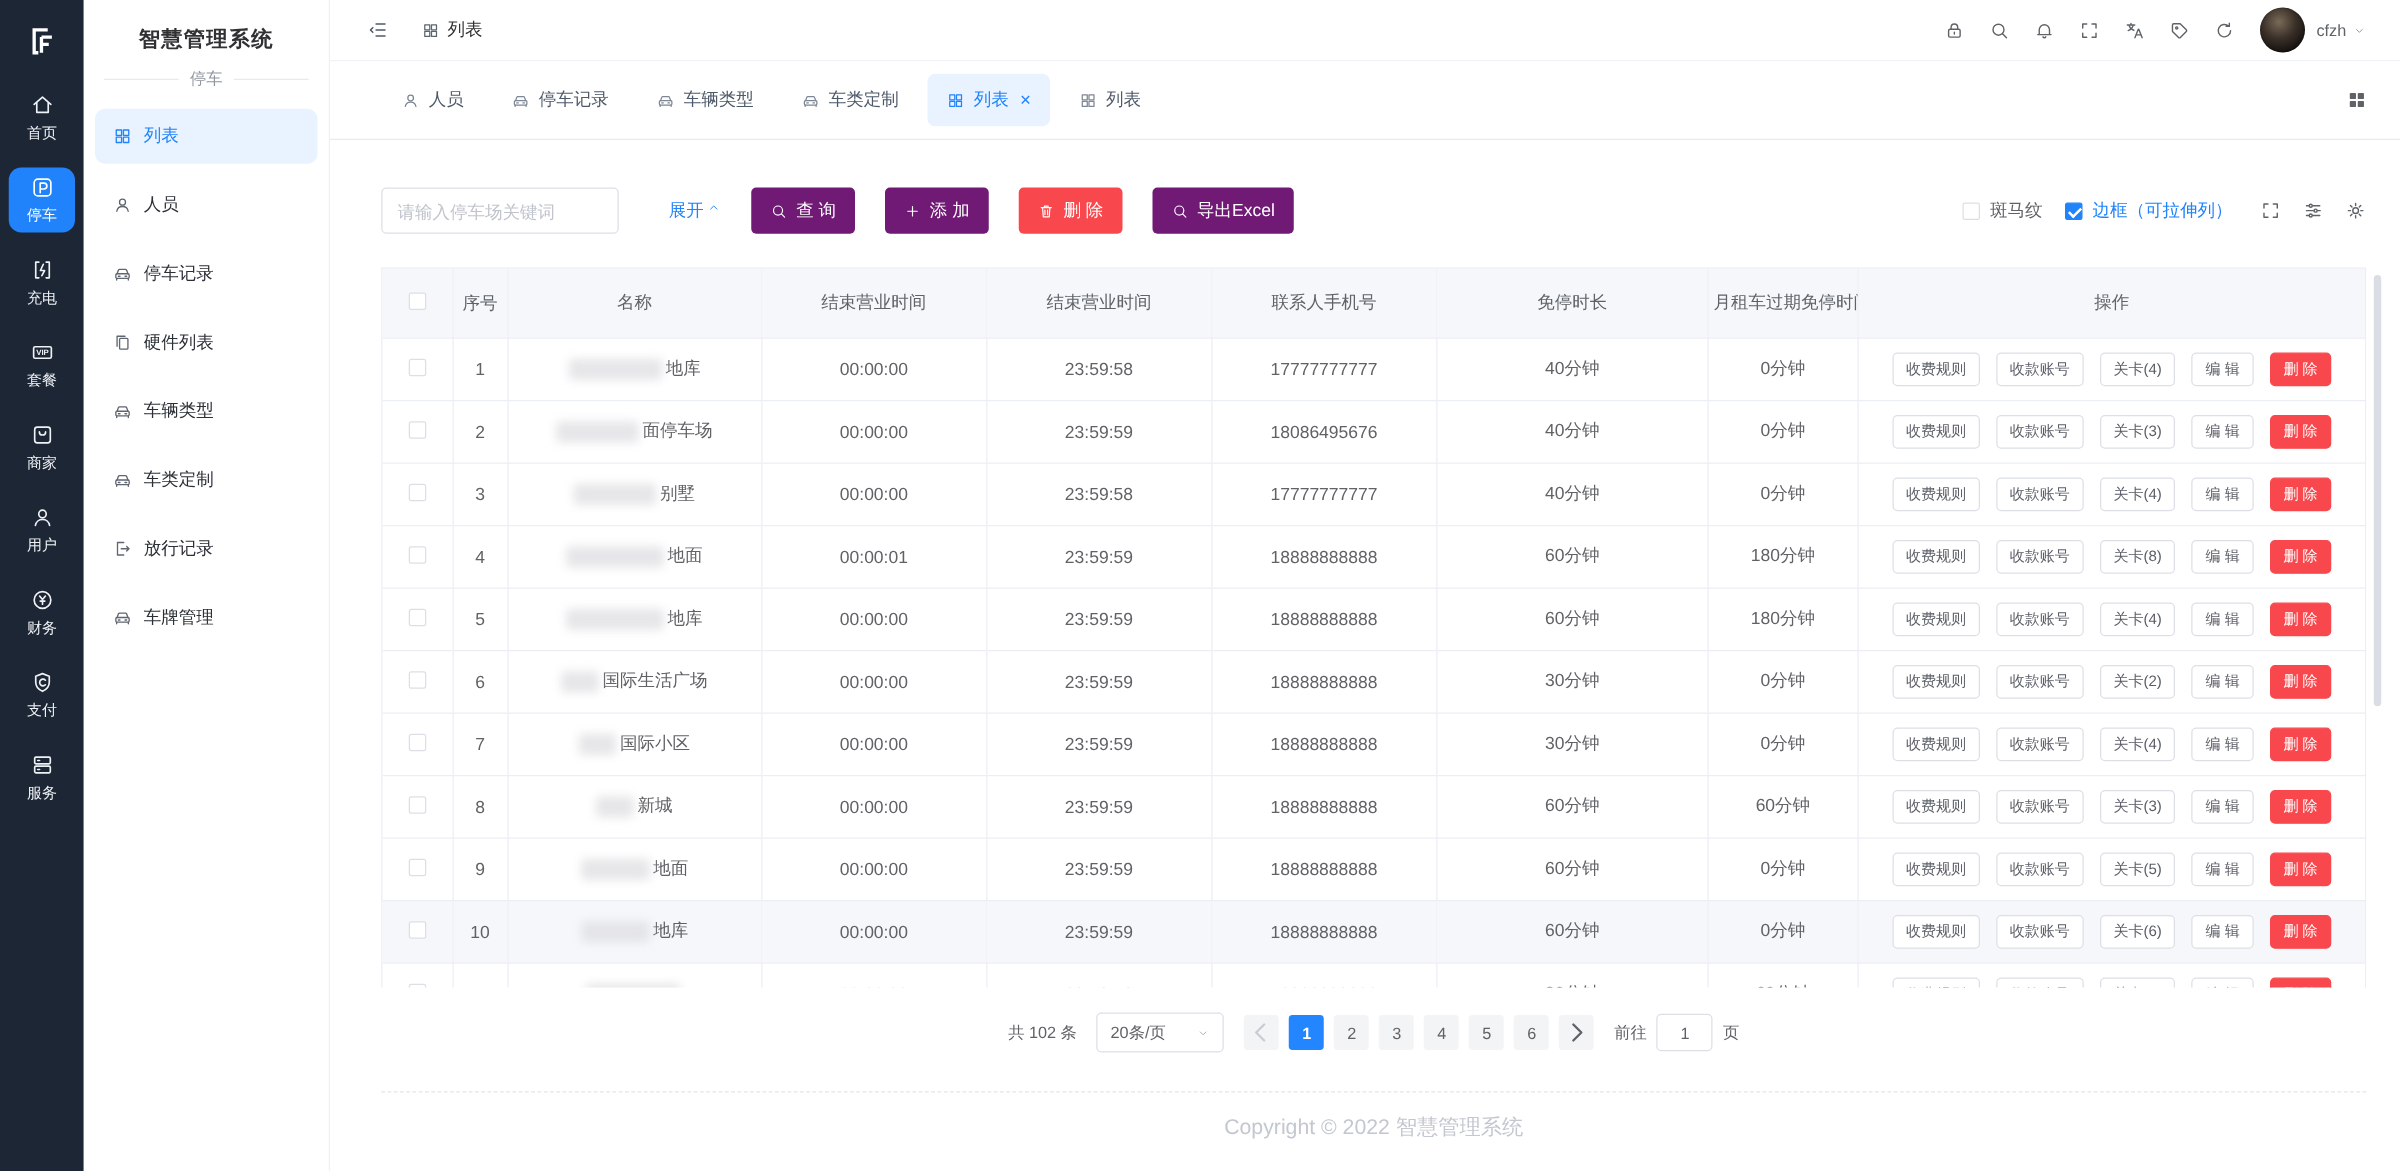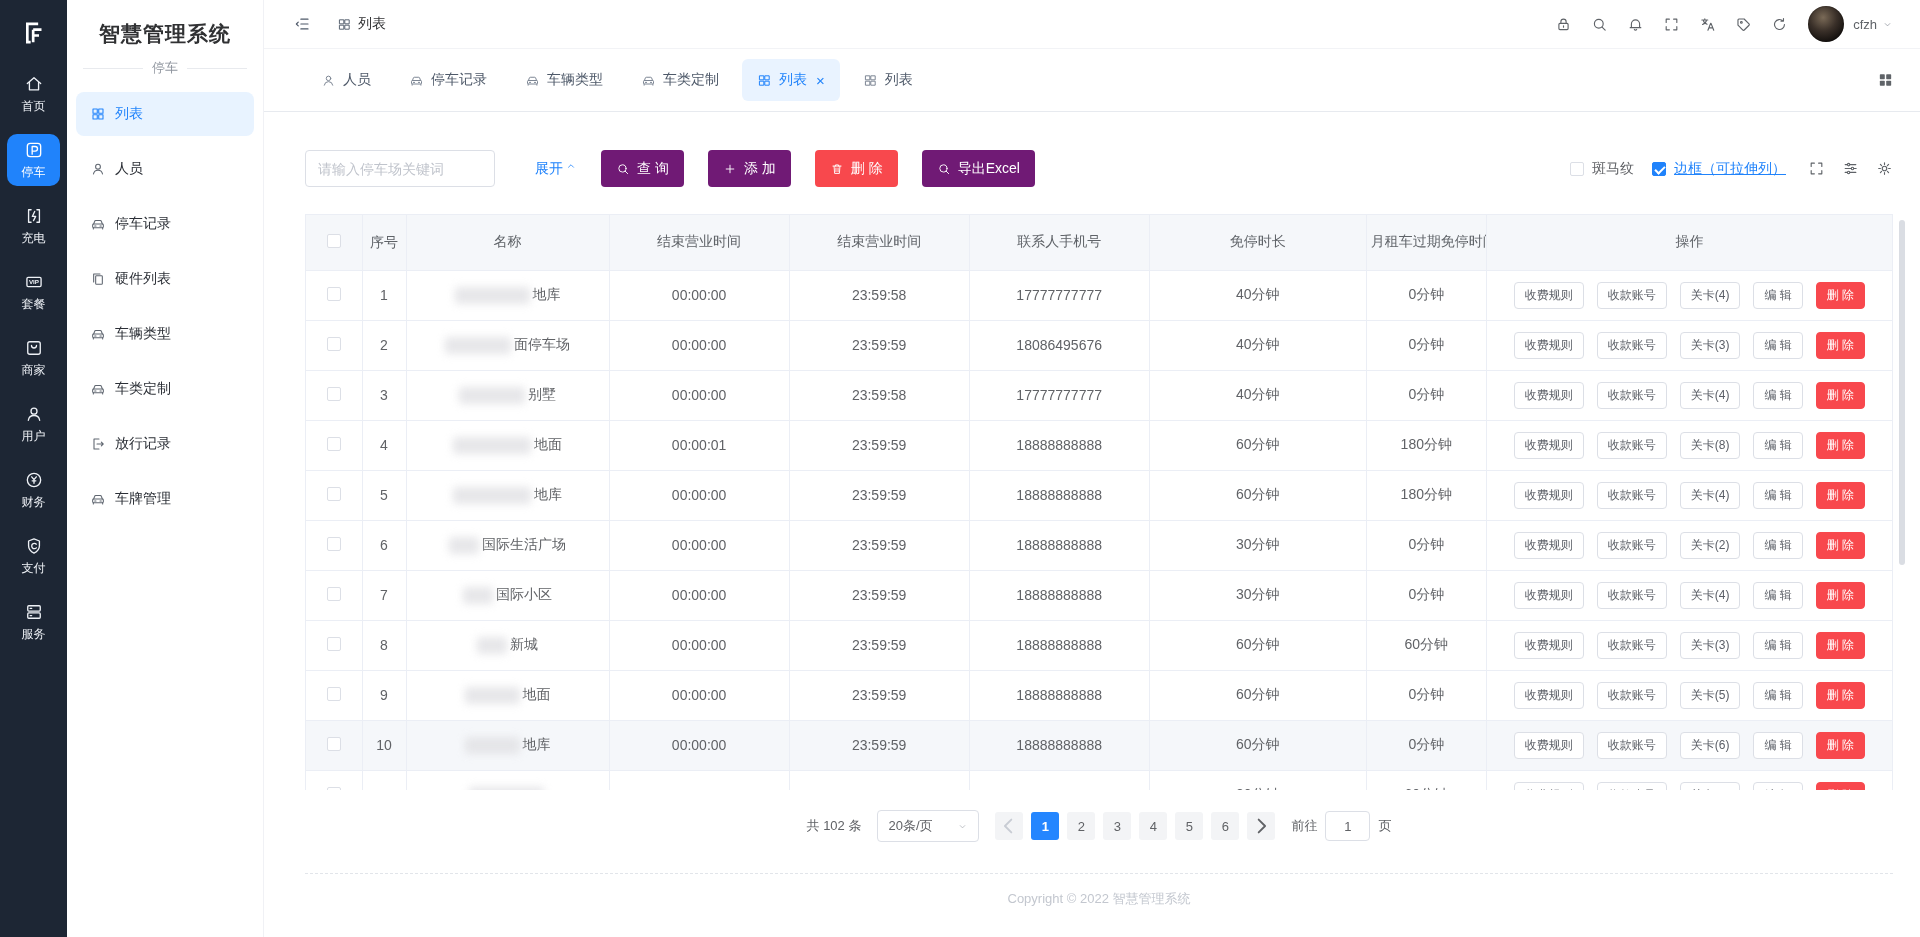--- a/index.html
+++ b/index.html
@@ -16,21 +16,21 @@
   .logo { height:56px; display:flex; align-items:center; justify-content:center; padding-top:10px; }
   .rail-items { display:flex; flex-direction:column; align-items:center; gap:14px; padding-top:12px; width:100%; }
   .rail-item { width:53px; padding:6px 0 5px; border-radius:10px; display:flex; flex-direction:column; align-items:center; gap:4px;
     color:#eef1f6; font-size:12px; cursor:pointer; }
   .rail-item .icon { width:20px; height:20px; color:#eef1f6; }
   .rail-item.active { background:#2083fb; color:#fff; }
   .rail-item.active .icon { color:#fff; }
 
   
   .sidebar { width:197px; background:#fff; border-right:1px solid #f0f1f5; flex:none; }
-  .side-title { text-align:center; font-size:21px; font-weight:700; color:#303133; padding-top:20px; letter-spacing:1px; }
+  .side-title { text-align:center; font-size:17px; font-weight:700; color:#303133; padding-top:20px; letter-spacing:1px; }
   .side-sub { display:flex; align-items:center; gap:9px; margin:11px 16px 15px; color:#8f959e; font-size:13px; }
   .side-sub::before, .side-sub::after { content:""; flex:1; height:1px; background:#e8eaee; }
   .side-menu { padding:0 9px; display:flex; flex-direction:column; gap:11px; }
   .side-item { height:44px; border-radius:8px; display:flex; align-items:center; gap:9px; padding:0 14px;
     font-size:14px; color:#2b2f36; cursor:pointer; }
   .side-item .icon { color:#5f6670; }
   .side-item.active { background:#e8f3ff; color:#2083fb; }
   .side-item.active .icon { color:#2083fb; }
 
   
@@ -66,21 +66,21 @@
   .search-input::placeholder { color:#c0c4cc; }
   .expand-link { margin-left:40px; display:flex; align-items:flex-start; gap:2px; color:#2083fb; font-size:14px; cursor:pointer; }
   .expand-link .icon { width:12px; height:12px; }
   .btn { height:37px; margin-left:24px; border:none; border-radius:4px; padding:0 15px; font-size:14px; color:#fff;
     display:flex; align-items:center; gap:7px; cursor:pointer; font-family:inherit; }
   .btn .icon { width:14px; height:14px; color:#fff; }
   .btn-blue { background:#701a75; }
   .btn-red { background:#f8484d; }
   .toolbar-right { margin-left:auto; display:flex; align-items:center; }
   .ck-group { display:flex; align-items:center; gap:8px; font-size:14px; color:#606266; cursor:pointer; }
-  .ck-group + .ck-group { margin-left:18px;text-decoration:underline; }
+  .ck-group + .ck-group { margin-left:18px; }
   .ck-group.blue { color:#2083fb; }
   .cb { position:relative; display:inline-block; width:14px; height:14px; border:1px solid #dcdfe6; border-radius:2px; background:#fff; flex:none; cursor:pointer; }
   .cb.checked { background:#2083fb; border-color:#2083fb; }
   .cb.checked::after { content:""; position:absolute; left:4px; top:1px; width:4px; height:8px;
     border:solid #fff; border-width:0 2px 2px 0; transform:rotate(45deg); }
   .tool-icons { display:flex; align-items:center; gap:17px; margin-left:22px; }
   .tool-icons .icon { width:17px; height:17px; color:#5f6368; cursor:pointer; }
 
   
   .table-wrap { margin-top:27px; height:576px; overflow:hidden; border-left:1px solid #ebeef5; border-top:1px solid #ebeef5; position:relative; }
@@ -107,21 +107,21 @@
   .pages { display:flex; align-items:center; gap:8px; }
   .pg { min-width:28px; height:28px; border-radius:3px; background:#f3f4f6; display:flex; align-items:center; justify-content:center;
     font-size:13px; color:#606266; cursor:pointer; }
   .pg.active { background:#2486ff; color:#fff; font-weight:700; }
   .pg.prev { color:#c8ccd4; }
   .goto { display:flex; align-items:center; gap:8px; }
   .goto-input { width:45px; height:30px; border:1px solid #dcdfe6; border-radius:4px; text-align:center; font-size:13px; color:#606266; outline:none; }
 
   
   .footer { margin-top:23px; border-top:1px dashed #e2e5ea; }
-  .copyright { text-align:center; color:#c3c7cf; font-size:13px; padding:16px 0; }
+  .copyright { text-align:center; color:#c3c7cf; font-size:17px; padding:16px 0; }
 </style>
 </head>
 <body>
 
 <div class="app">
 
   <aside class="rail">
     <div class="logo">
       <svg viewBox="0 0 36 36" width="30" height="30" fill="none" stroke="#fff" stroke-width="3.2">
         <path d="M23 7H10v22h4"></path>

